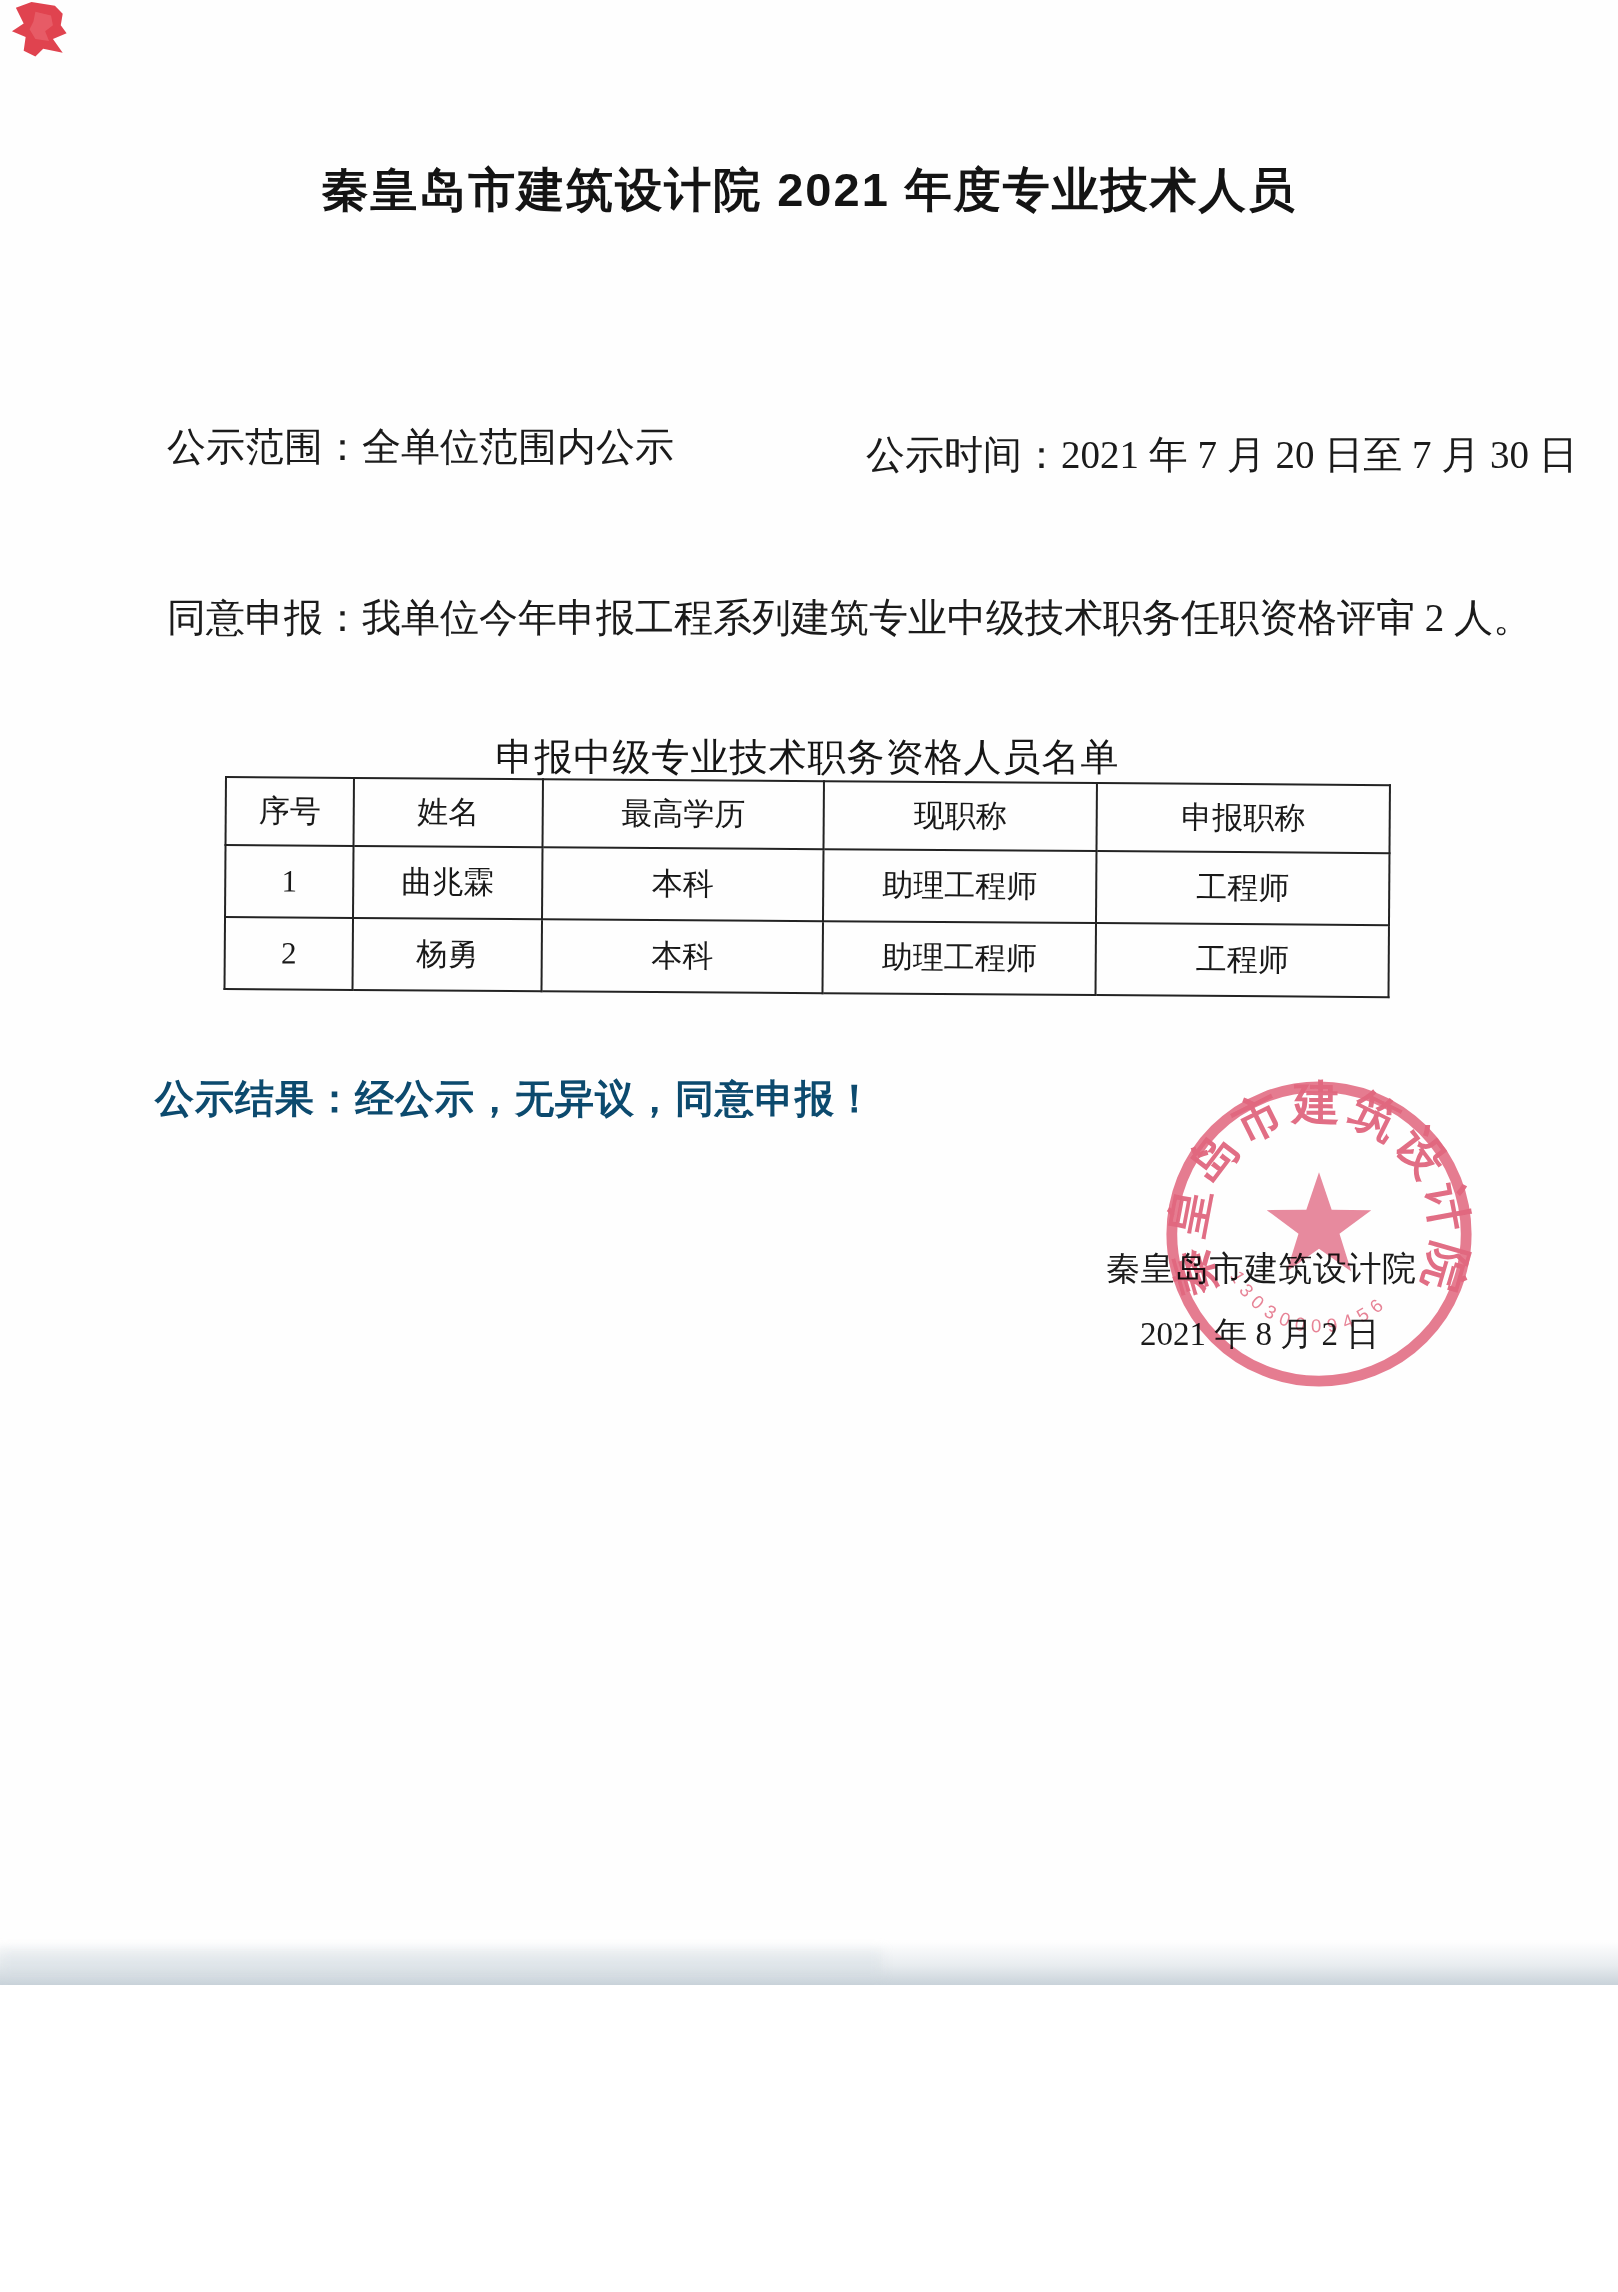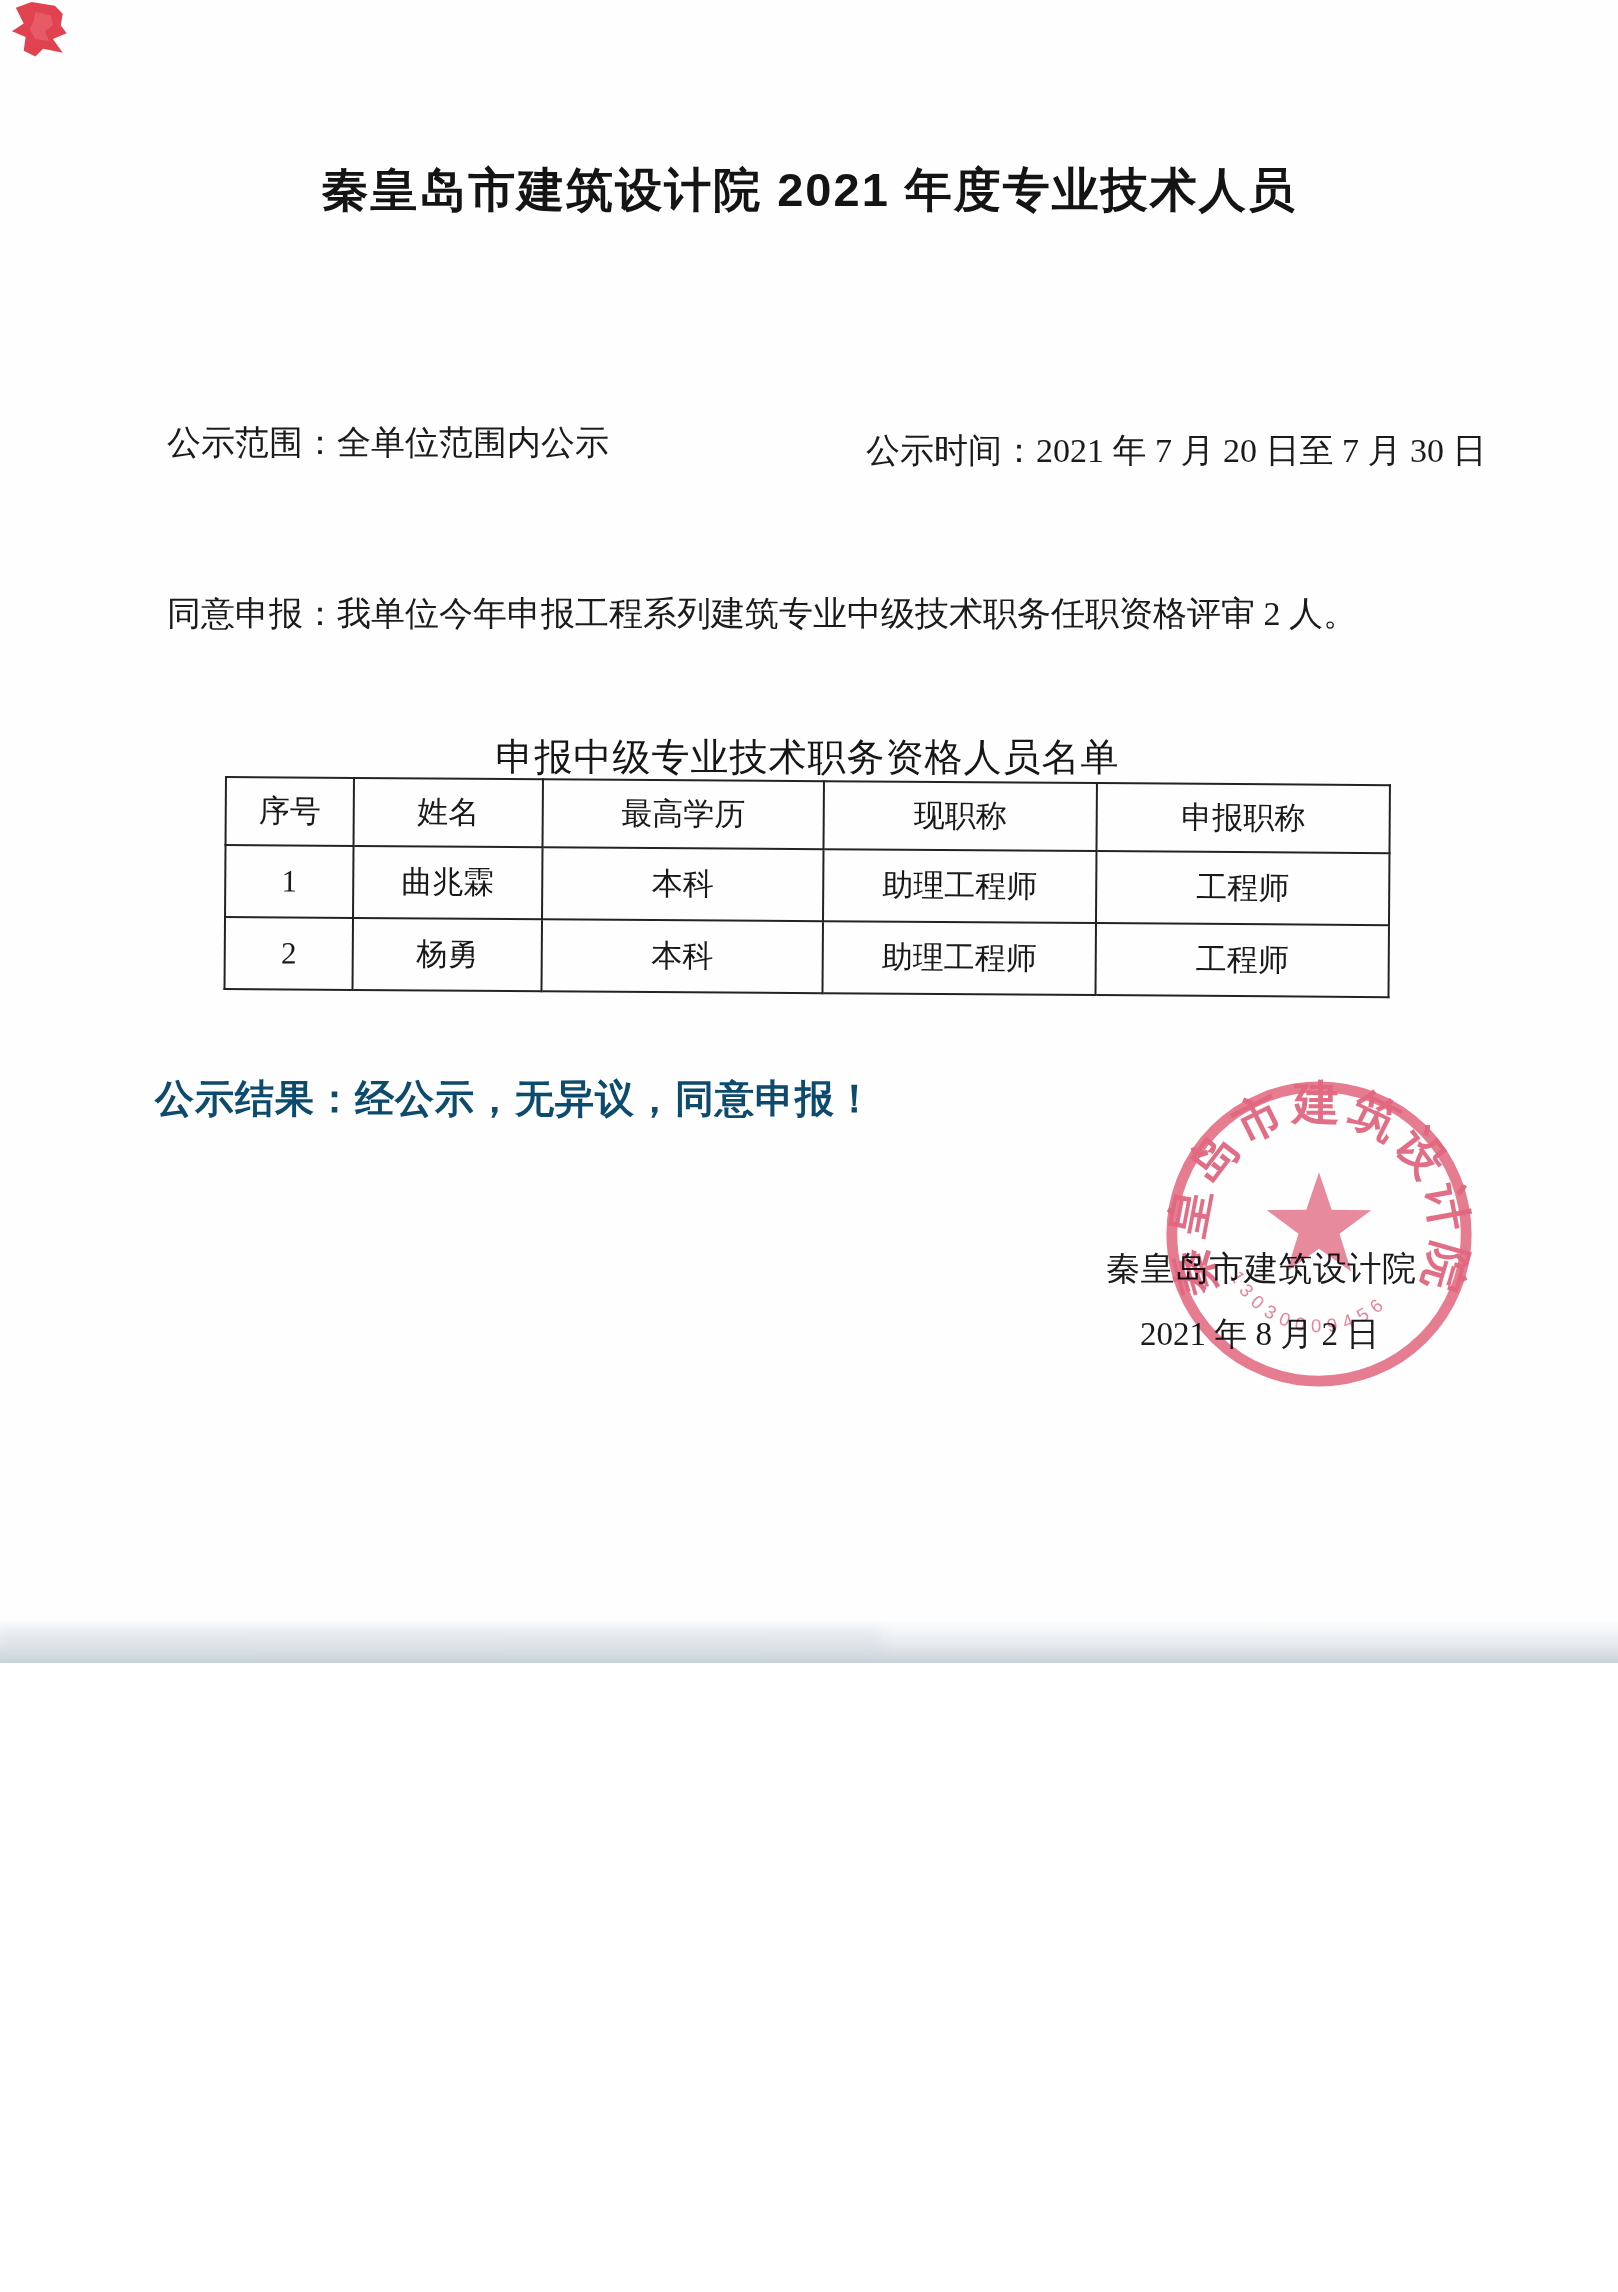--- a/index.html
+++ b/index.html
@@ -1,20 +1,20 @@
 <!DOCTYPE html>
 <html><head>
 <meta charset="utf-8">
 <style>
   * { margin: 0; padding: 0; box-sizing: border-box; }
   html, body { background: #ffffff; }
   .page {
     position: relative;
     width: 1618px;
-    height: 1663px;
+    height: 1985px;
     background: #fefefe;
     overflow: hidden;
     font-family: "Liberation Serif", "DejaVu Serif", serif;
     color: #1c1c1c;
   }
 
   
   .corner-mark {
     position: absolute;
     left: 5.9px; top: 0px;
@@ -28,21 +28,21 @@
     font-family: "Liberation Sans", "DejaVu Sans", sans-serif;
     font-weight: 700;
     font-size: 47px;
     line-height: 93px;
     color: #141414;
     letter-spacing: 2px;
   }
 
   .meta-line {
     position: absolute;
-    font-size: 34px;
+    font-size: 39px;
     white-space: nowrap;
     color: #1b1b1b;
   }
   .meta-scope   { left: 167px; top: 420px; }
   .meta-time    { left: 866px; top: 428px; }
   .meta-place   { left: 167px; top: 506px; }
   .meta-content { left: 167px; top: 591px; }
 
   .table-title {
     position: absolute;

